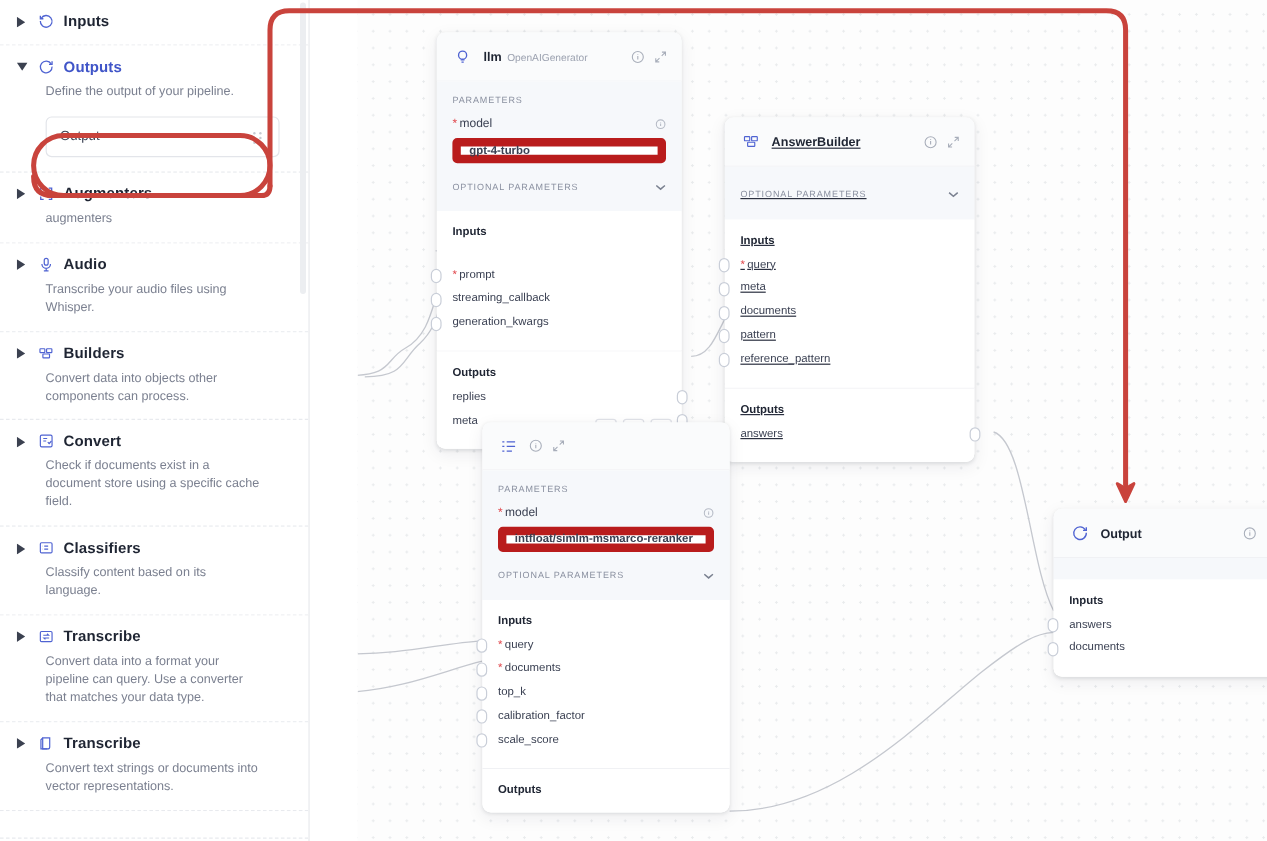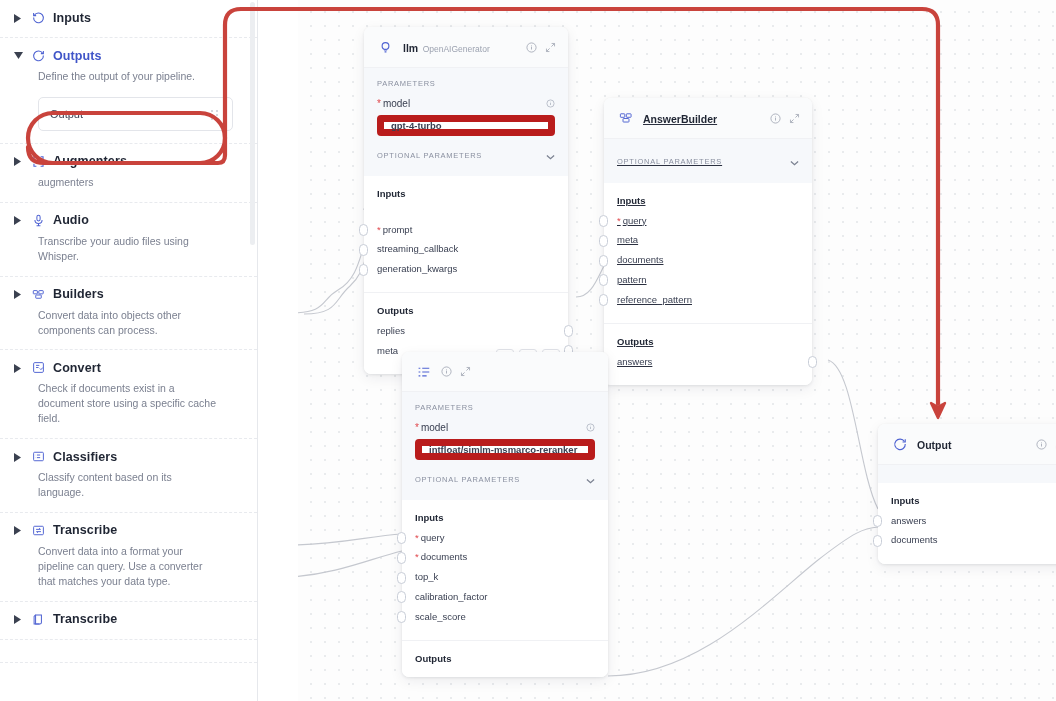--- a/index.html
+++ b/index.html
@@ -339,20 +339,21 @@
               </svg>
             </span>
             <span class="cat-icon">
               <svg width="13" height="13" viewBox="0 0 16 16" fill="none" stroke="currentColor" stroke-width="1.25">
                 <path d="M4.4 2.4h7.2v9.2a2 2 0 0 1-2 2H4.4z"></path>
                 <path d="M4.4 2.4 2.6 4.2v9.4h6.6"></path>
               </svg>
             </span>
             <span class="cat-title">Transcribe</span>
           </div>
+          <div class="cat-desc">Convert text strings or documents into vector representations.</div>
         </div>
         <div class="cat"></div>
       </div>
     <div id="sb-track">
       <div id="sb-thumb"></div>
     </div>
   </div>
 
   <div id="canvas">
     <svg id="edges" viewBox="0 0 798 701" preserveAspectRatio="none">

